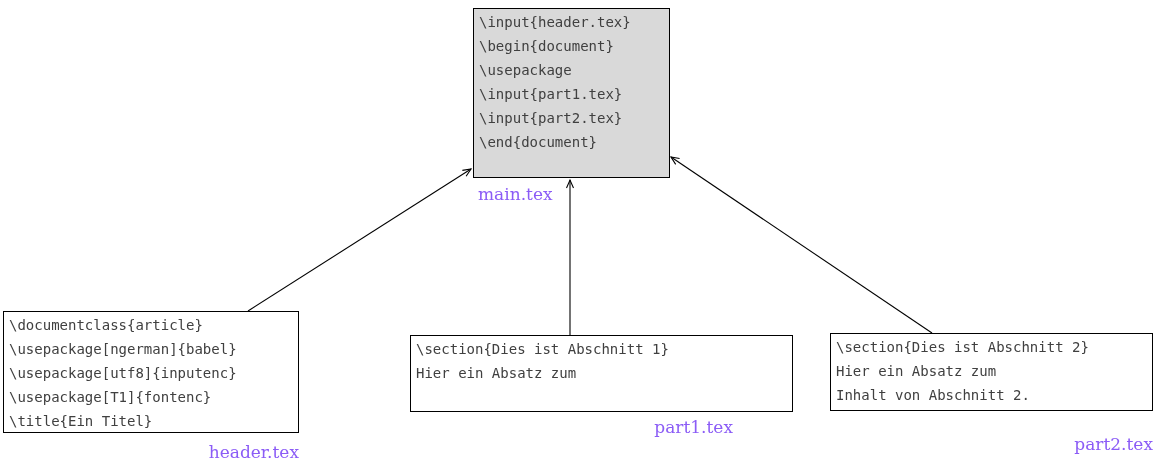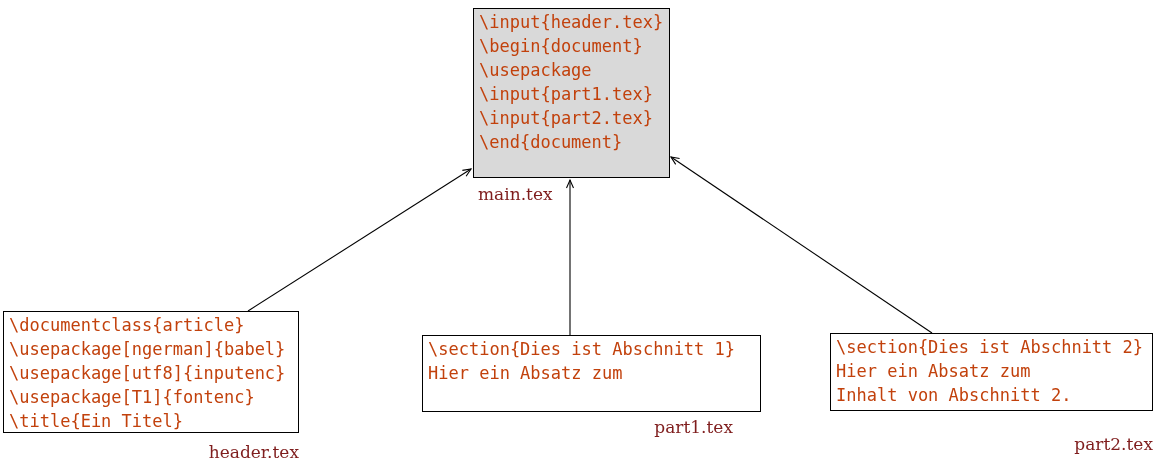--- a/index.html
+++ b/index.html
@@ -19,31 +19,31 @@
   .node {
     position: absolute;
     box-sizing: border-box;
     border: 1px solid #000000;
     background: #ffffff;
     padding: 1px 5px;
   }
   .node-main { background: #d9d9d9; }
   .code-line {
     font-family: "DejaVu Sans Mono", "Liberation Mono", monospace;
-    font-size: 17px;
+    font-size: 14px;
     line-height: 24px;
     white-space: pre;
-    color: #c2410c;
+    color: #404040;
   }
   .node-label {
     position: absolute;
     font-family: "DejaVu Serif", "Liberation Serif", serif;
     font-size: 17px;
     line-height: 22px;
-    color: #7f1d1d;
+    color: #8b5cf6;
   }
   .label-centered { text-align: right; }
 </style>
 </head>
 <body>
 
 <div class="canvas">
 
   <svg class="edges-layer" width="1159" height="474" viewBox="0 0 1159 474" xmlns="http://www.w3.org/2000/svg">
     <defs>
@@ -68,21 +68,21 @@
 
   <div class="node" style="left:3px; top:311px; width:296px; height:122px;">
     <div class="code-line">\documentclass{article}</div>
     <div class="code-line">\usepackage[ngerman]{babel}</div>
     <div class="code-line">\usepackage[utf8]{inputenc}</div>
     <div class="code-line">\usepackage[T1]{fontenc}</div>
     <div class="code-line">\title{Ein Titel}</div>
   </div>
   <div class="node-label label-centered" style="left:3px; top:441px; width:296px;">header.tex</div>
 
-  <div class="node" style="left:410px; top:335px; width:339px; height:77px;margin-left:12px;">
+  <div class="node" style="left:410px; top:335px; width:383px; height:77px;">
     <div class="code-line">\section{Dies ist Abschnitt 1}</div>
     <div class="code-line">Hier ein Absatz zum</div>
   </div>
   <div class="node-label label-centered" style="left:410px; top:416px; width:323px;">part1.tex</div>
 
   <div class="node" style="left:830px; top:333px; width:323px; height:78px;">
     <div class="code-line">\section{Dies ist Abschnitt 2}</div>
     <div class="code-line">Hier ein Absatz zum</div>
     <div class="code-line">Inhalt von Abschnitt 2.</div>
   </div>

